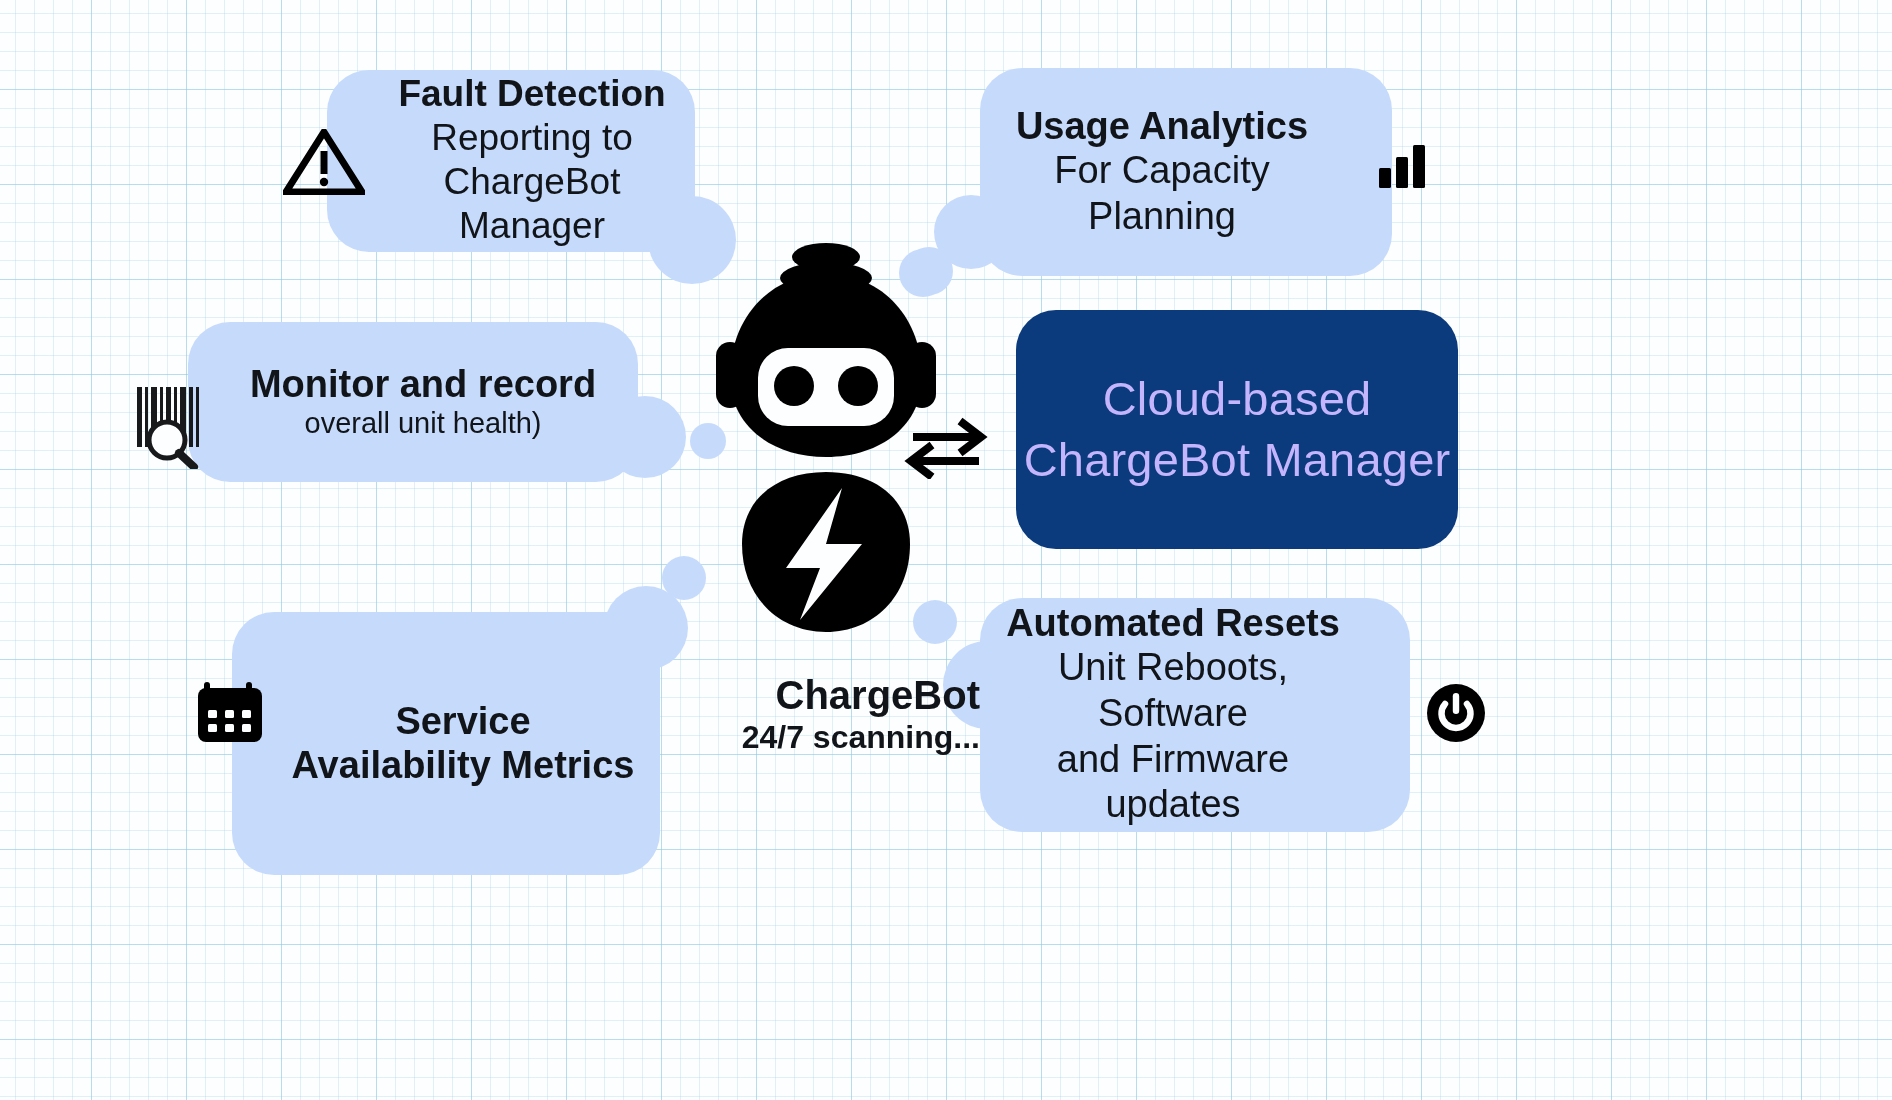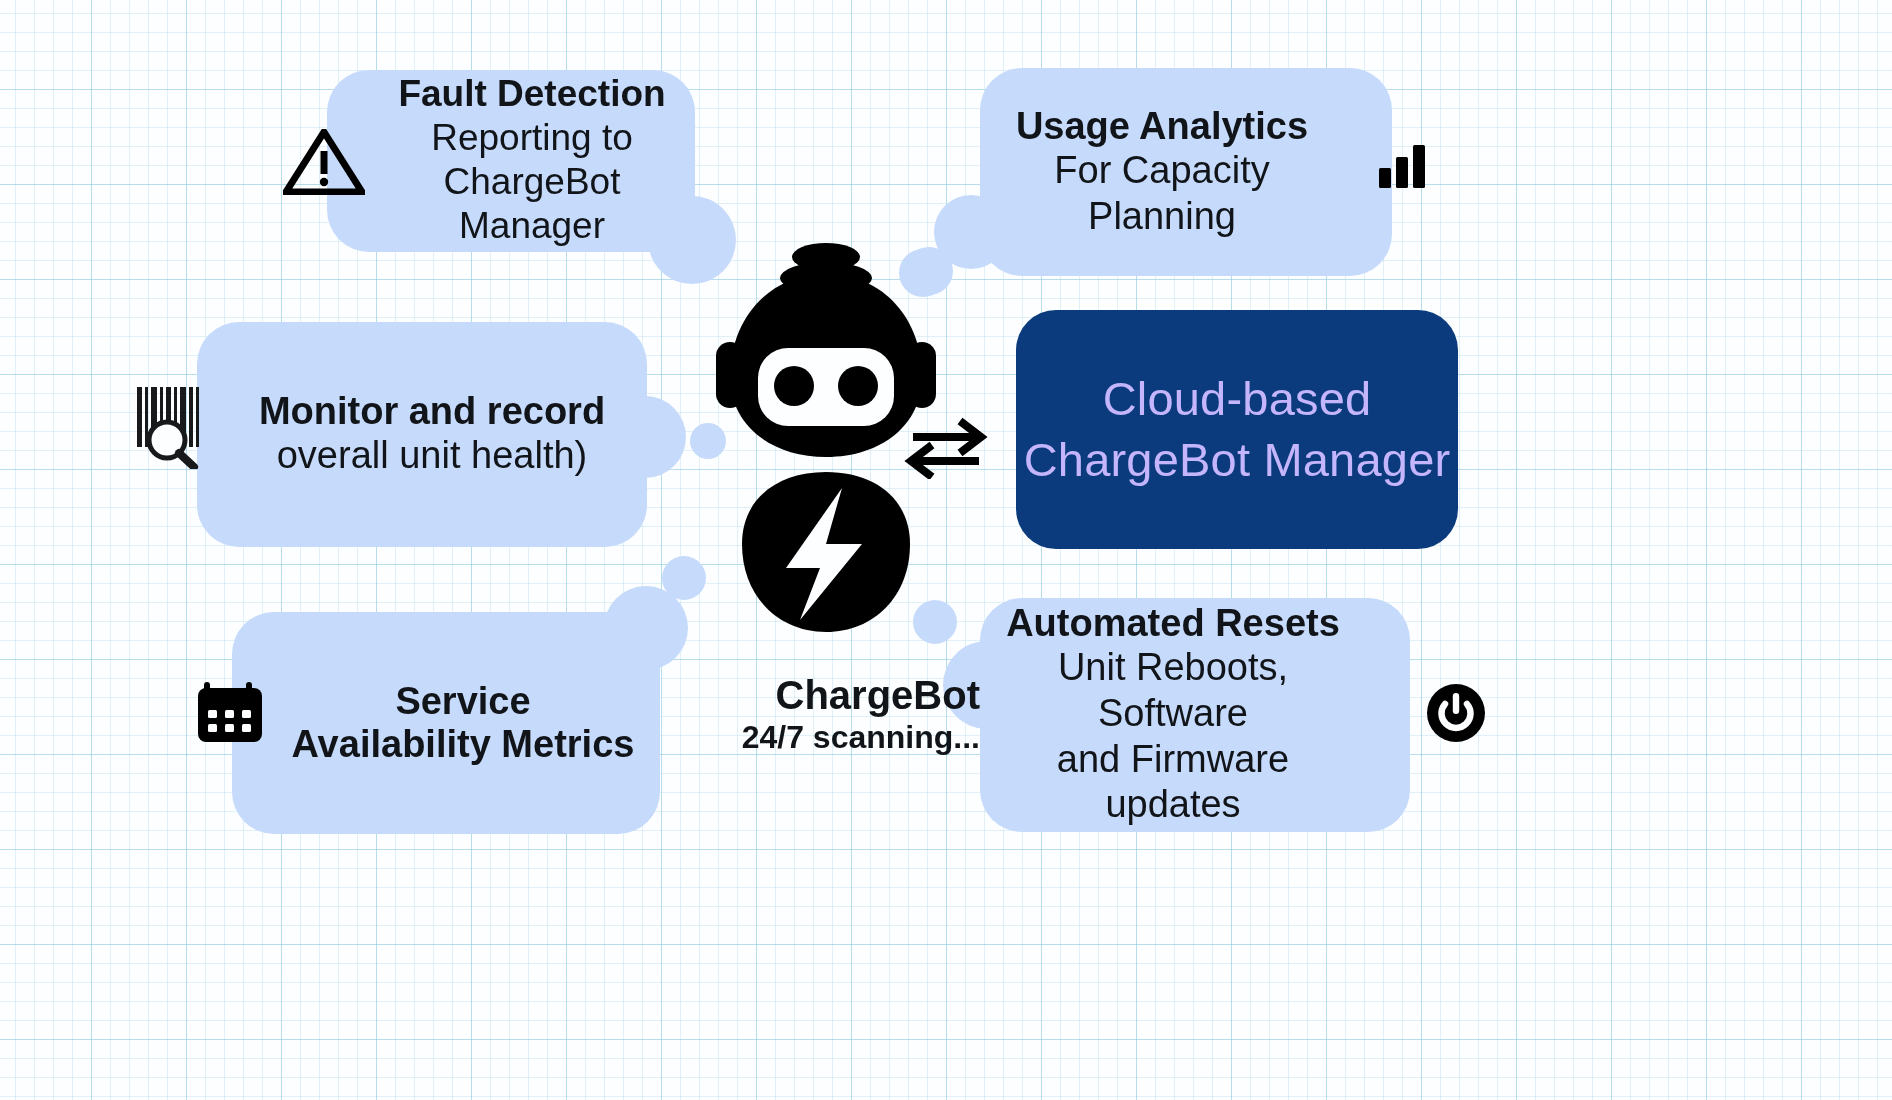--- a/index.html
+++ b/index.html
@@ -95,23 +95,23 @@
   <div class="tail-small" style="left:899px;top:249px;width:48px;height:48px;"></div>
 
   <div class="icon" style="left:1378px;top:144px;width:48px;height:44px;">
     <svg viewBox="0 0 48 44" width="48" height="44">
       <rect x="1" y="24" width="12" height="20" rx="1.5" fill="#000"></rect>
       <rect x="18" y="13" width="12" height="31" rx="1.5" fill="#000"></rect>
       <rect x="35" y="1" width="12" height="43" rx="1.5" fill="#000"></rect>
     </svg>
   </div>
 
-  <div class="bubble" style="left:197px;top:322px;width:450px;height:225px;padding:0 16px 0 36px;">
+  <div class="bubble" style="left:188px;top:322px;width:450px;height:160px;padding:0 16px 0 36px;">
     <div class="t1" style="font-size:38px;">Monitor and record</div>
-    <div class="t2" style="font-size:38px;">overall unit health)</div>
+    <div class="t2" style="font-size:29px;">overall unit health)</div>
   </div>
   <div class="tail-big" style="left:604px;top:396px;width:82px;height:82px;"></div>
   <div class="tail-small" style="left:690px;top:423px;width:36px;height:36px;"></div>
 
   <div class="icon" style="left:134px;top:385px;width:78px;height:84px;">
     <svg viewBox="0 0 78 84" width="78" height="84">
       <g fill="#18191b">
         <rect x="3" y="2" width="5" height="60"></rect>
         <rect x="11" y="2" width="3" height="60"></rect>
         <rect x="17" y="2" width="6" height="60"></rect>
@@ -120,21 +120,21 @@
         <rect x="40" y="2" width="3" height="60"></rect>
         <rect x="46" y="2" width="6" height="60"></rect>
         <rect x="55" y="2" width="4" height="60"></rect>
         <rect x="62" y="2" width="3" height="60"></rect>
       </g>
       <circle cx="33" cy="55" r="18" fill="#fdfeff" stroke="#18191b" stroke-width="5"></circle>
       <line x1="45" y1="68" x2="60" y2="82" stroke="#18191b" stroke-width="8" stroke-linecap="round"></line>
     </svg>
   </div>
 
-  <div class="bubble" style="left:232px;top:612px;width:428px;height:222px;padding:0 18px 0 52px;">
+  <div class="bubble" style="left:232px;top:612px;width:428px;height:263px;padding:0 18px 0 52px;">
     <div class="t1" style="font-size:38px;">Service</div>
     <div class="t1" style="font-size:38px;">Availability Metrics</div>
   </div>
   <div class="tail-big" style="left:604px;top:586px;width:84px;height:84px;"></div>
   <div class="tail-small" style="left:662px;top:556px;width:44px;height:44px;"></div>
 
   <div class="icon" style="left:196px;top:678px;width:68px;height:66px;">
     <svg viewBox="0 0 68 66" width="68" height="66">
       <rect x="8" y="4" width="6" height="14" rx="3" fill="#000"></rect>
       <rect x="50" y="4" width="6" height="14" rx="3" fill="#000"></rect>

